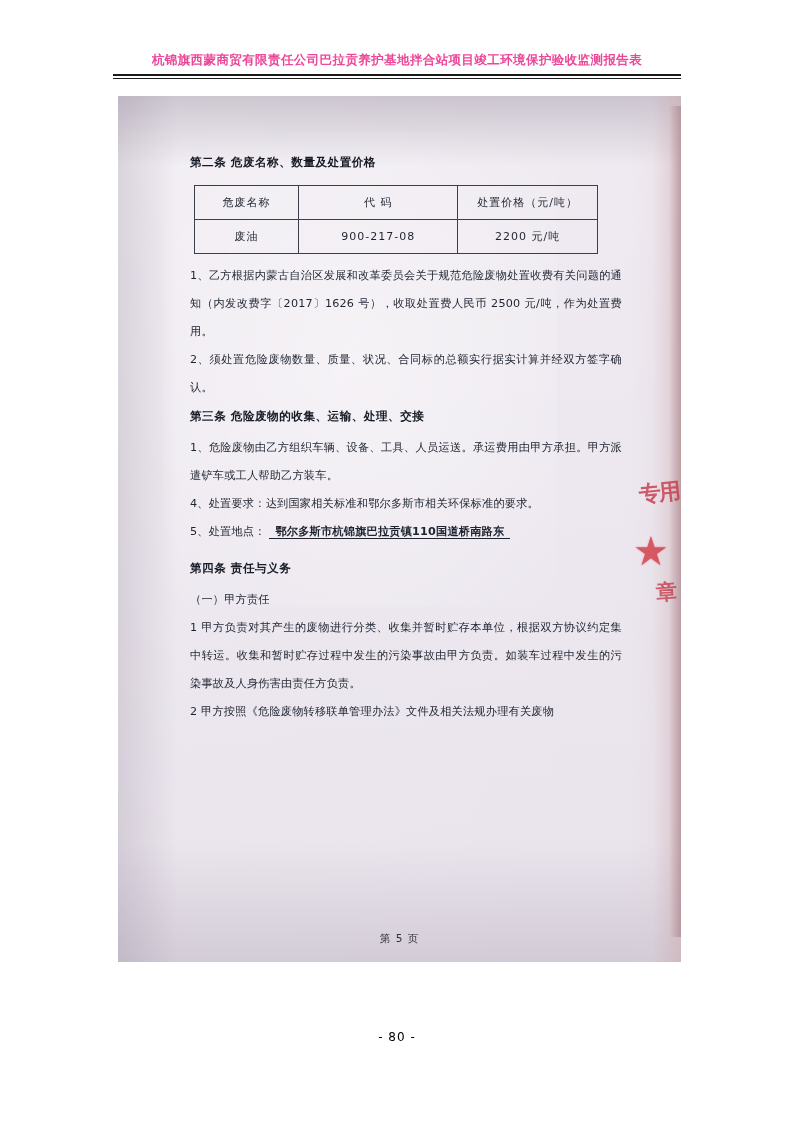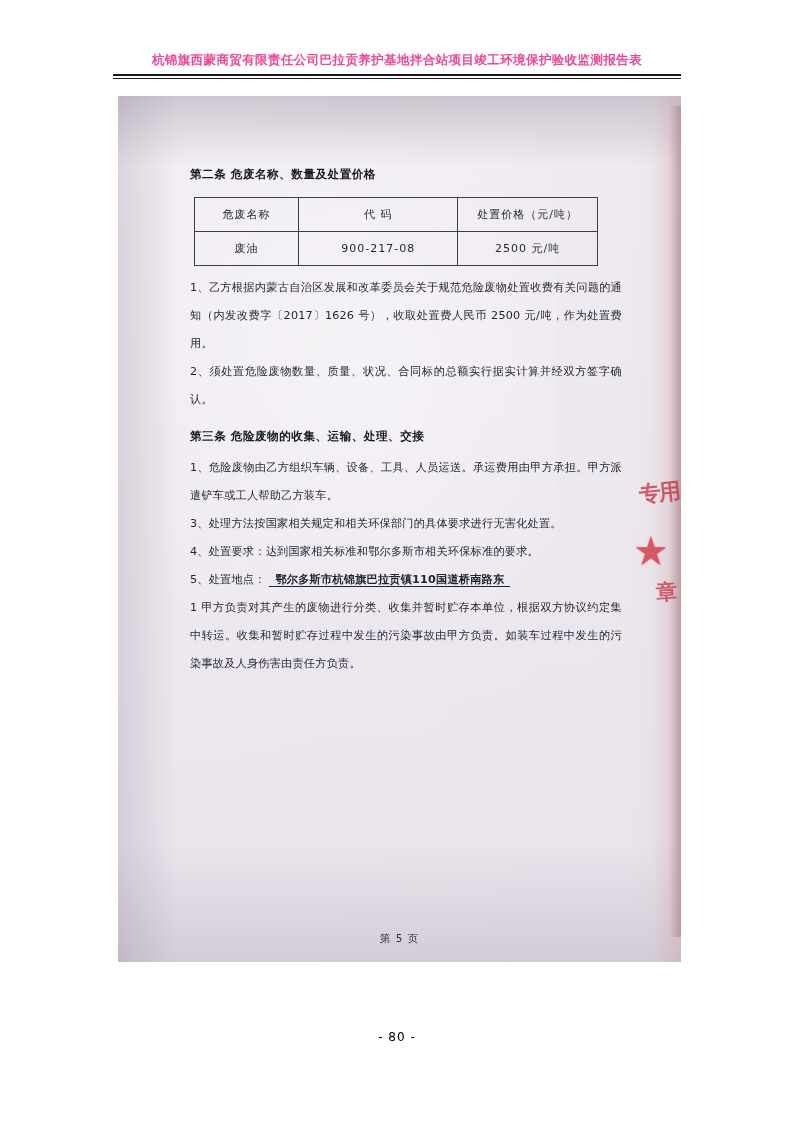--- a/index.html
+++ b/index.html
@@ -101,21 +101,21 @@
   .curl-edge {
     position:absolute; right:0; top:10px; width:12px; height:96%;
     background: linear-gradient(to left, rgba(150,110,115,0.45), rgba(150,110,115,0));
     pointer-events:none;
   }
 
   
   .content {
     position: absolute;
     left: 72px;
-    top: 64px;
+    top: 52px;
     width: 432px;
     font-family: "DejaVu Sans", sans-serif;
     color: #1d2330;
     font-size: 11.2px;
     line-height: 28px;
     letter-spacing: 0.2px;
   }
   .h-sec {
     font-weight: bold;
     font-size: 11.6px;
@@ -239,39 +239,41 @@
           <tr>
             <th class="col1">危废名称</th>
             <th class="col2">代    码</th>
             <th class="col3">处置价格（元/吨）</th>
           </tr>
         </thead>
         <tbody>
           <tr>
             <td>废油</td>
             <td class="mono">900-217-08</td>
-            <td>2500 元/吨</td>
+            <td>2200 元/吨</td>
           </tr>
         </tbody>
       </table>
 
       <div class="para">1、乙方根据内蒙古自治区发展和改革委员会关于规范危险废物处置收费有关问题的通知（内发改费字〔2017〕1626 号），收取处置费人民币 2500 元/吨，作为处置费用。</div>
       <div class="para">2、须处置危险废物数量、质量、状况、合同标的总额实行据实计算并经双方签字确认。</div>
 
-      <div class="h-sec" style="margin-top:8px;">第三条 危险废物的收集、运输、处理、交接</div>
+      <div class="h-sec" style="margin-top:0;">第三条 危险废物的收集、运输、处理、交接</div>
 
       <div class="para">1、危险废物由乙方组织车辆、设备、工具、人员运送。承运费用由甲方承担。甲方派遣铲车或工人帮助乙方装车。</div>
-      <div class="para">3、处理方法按国家相关规定和相关环保部门的具体要求进行无害化处置。</div>
       <div class="para">4、处置要求：达到国家相关标准和鄂尔多斯市相关环保标准的要求。</div>
       <div class="para">
         <span>5、处置地点：</span>
         <span class="u-line-long">鄂尔多斯市杭锦旗巴拉贡镇110国道桥南路东</span>
       </div>
 
+      <div class="h-sec" style="margin-top:8px;">第四条 责任与义务</div>
+      <div class="para">（一）甲方责任</div>
       <div class="para">1   甲方负责对其产生的废物进行分类、收集并暂时贮存本单位，根据双方协议约定集中转运。收集和暂时贮存过程中发生的污染事故由甲方负责。如装车过程中发生的污染事故及人身伤害由责任方负责。</div>
+      <div class="para">2   甲方按照《危险废物转移联单管理办法》文件及相关法规办理有关废物</div>
     </div>
 
     <div class="pgnum">第 5 页</div>
 
     <div class="stamp stamp-char1">专用</div>
     <div class="stamp stamp-star">★</div>
     <div class="stamp stamp-char2">章</div>
   </div>
 
   <div class="footer-num">- 80 -</div>

